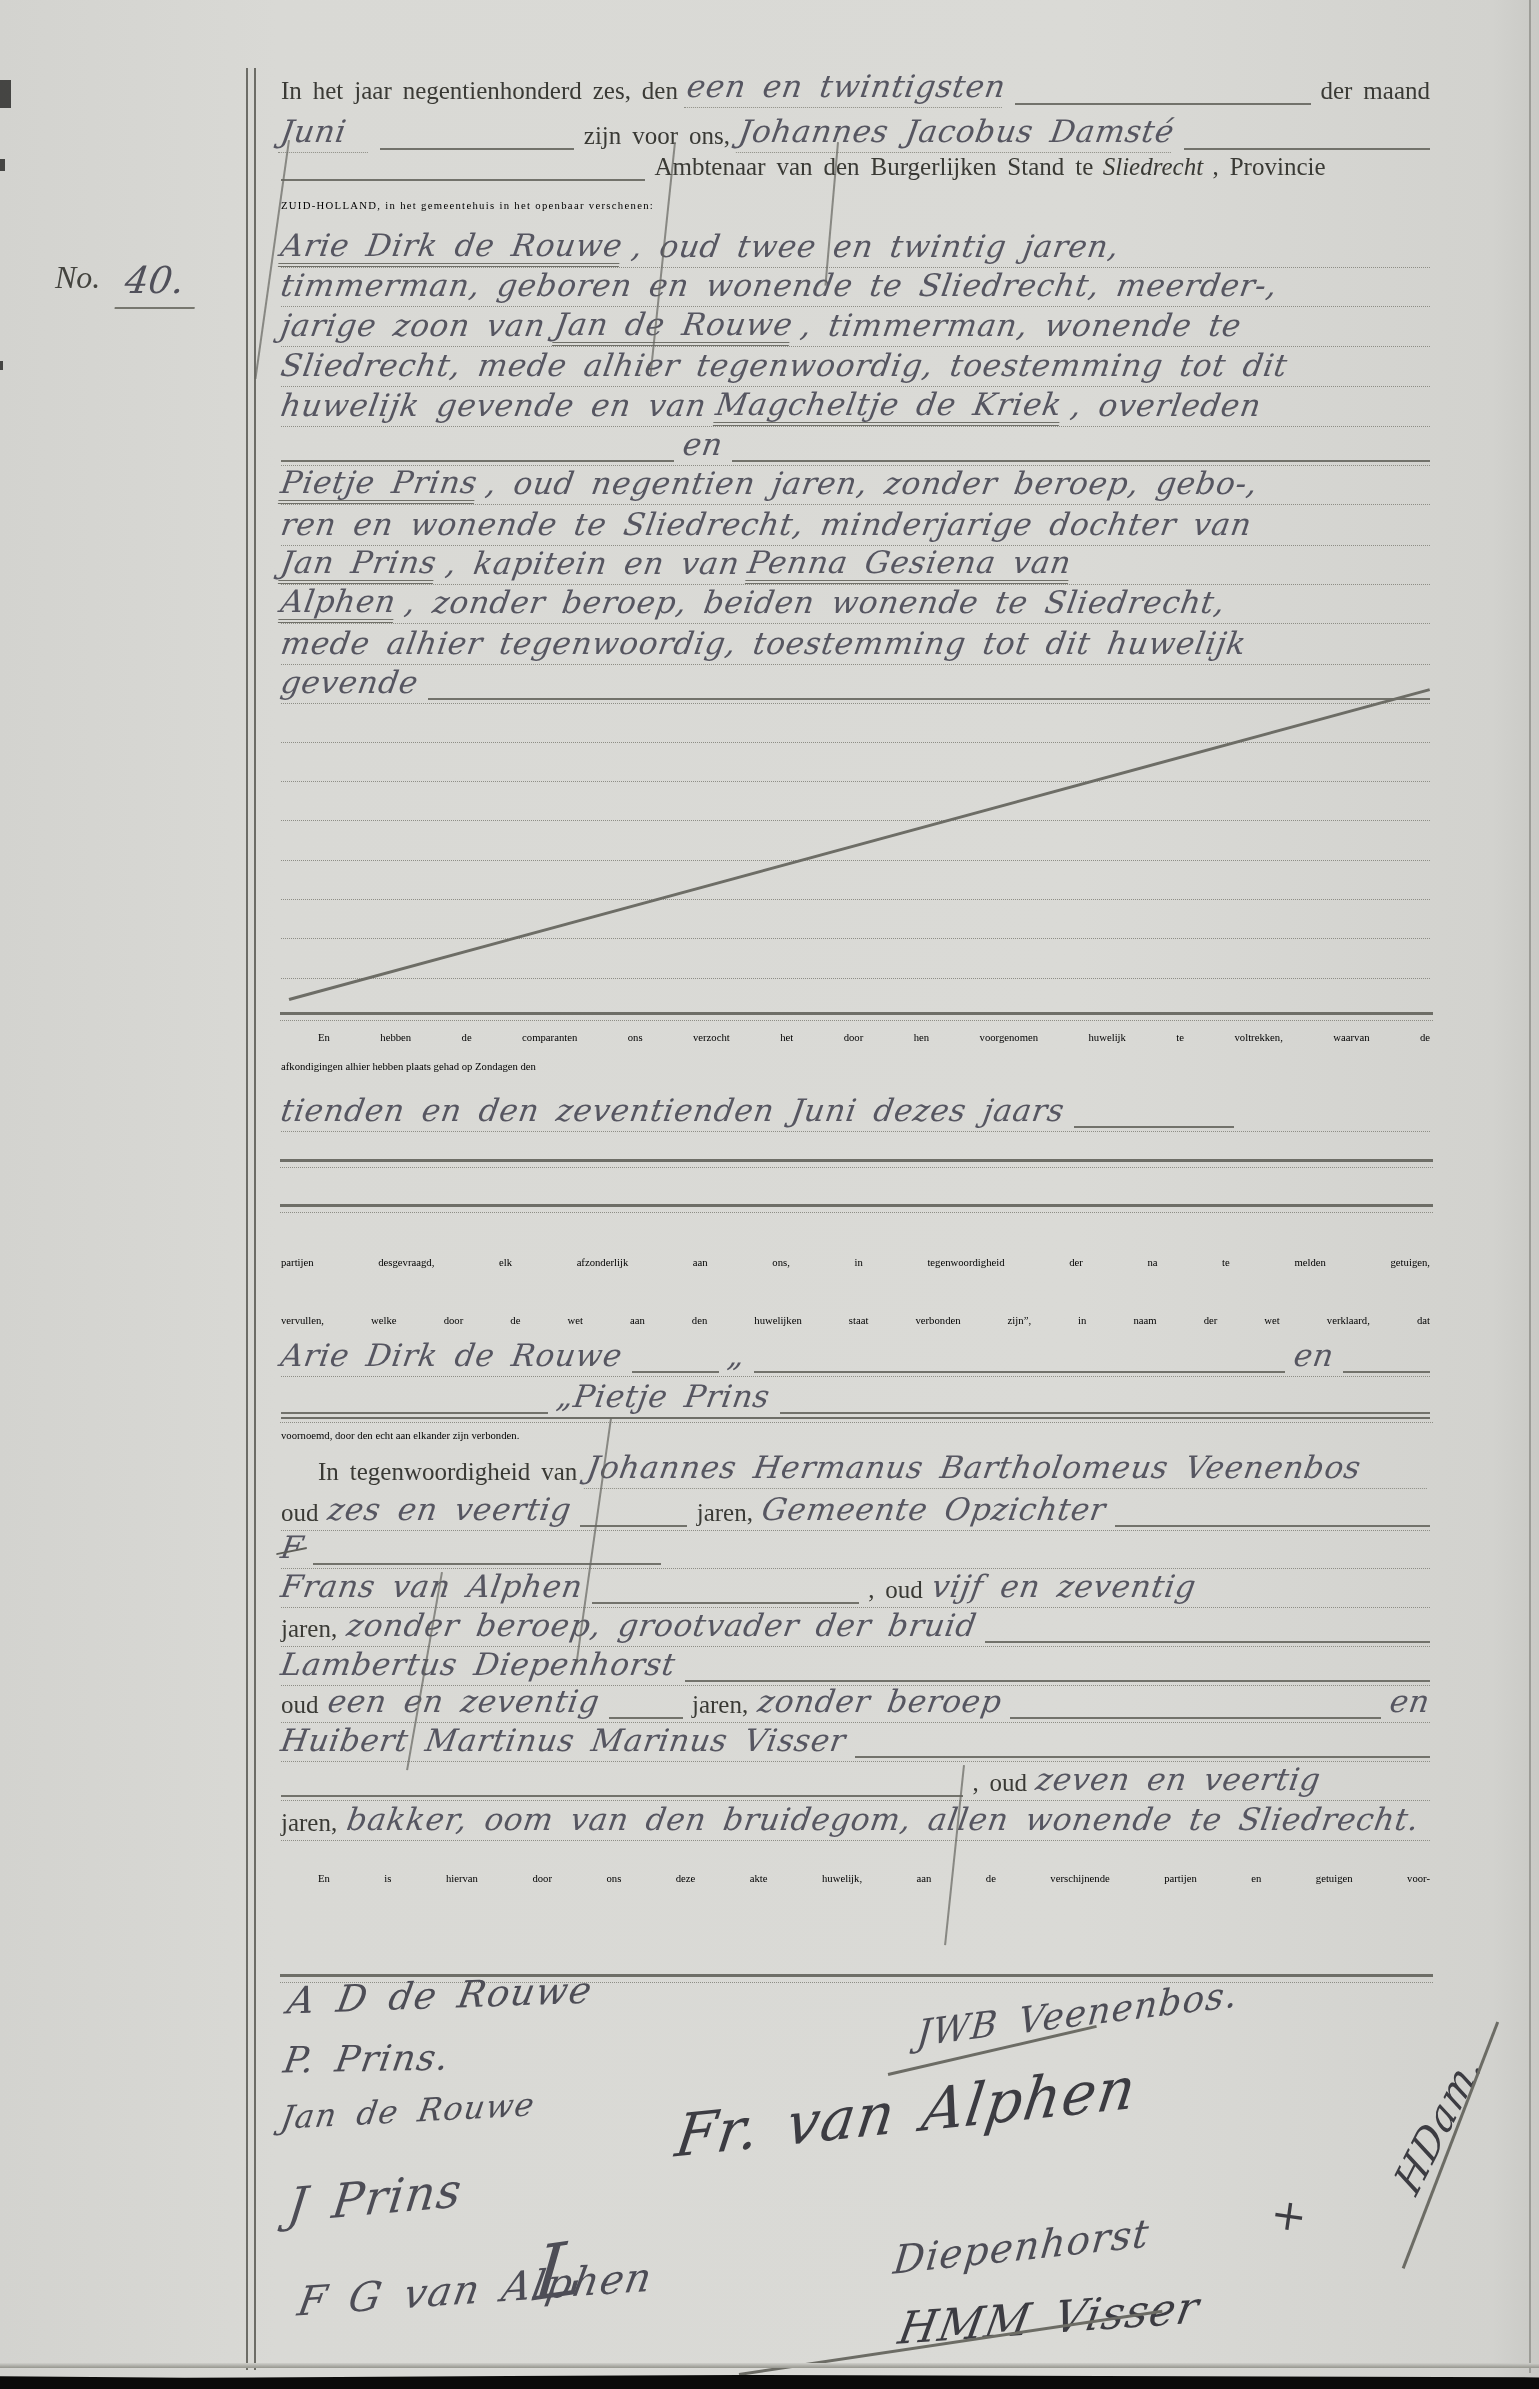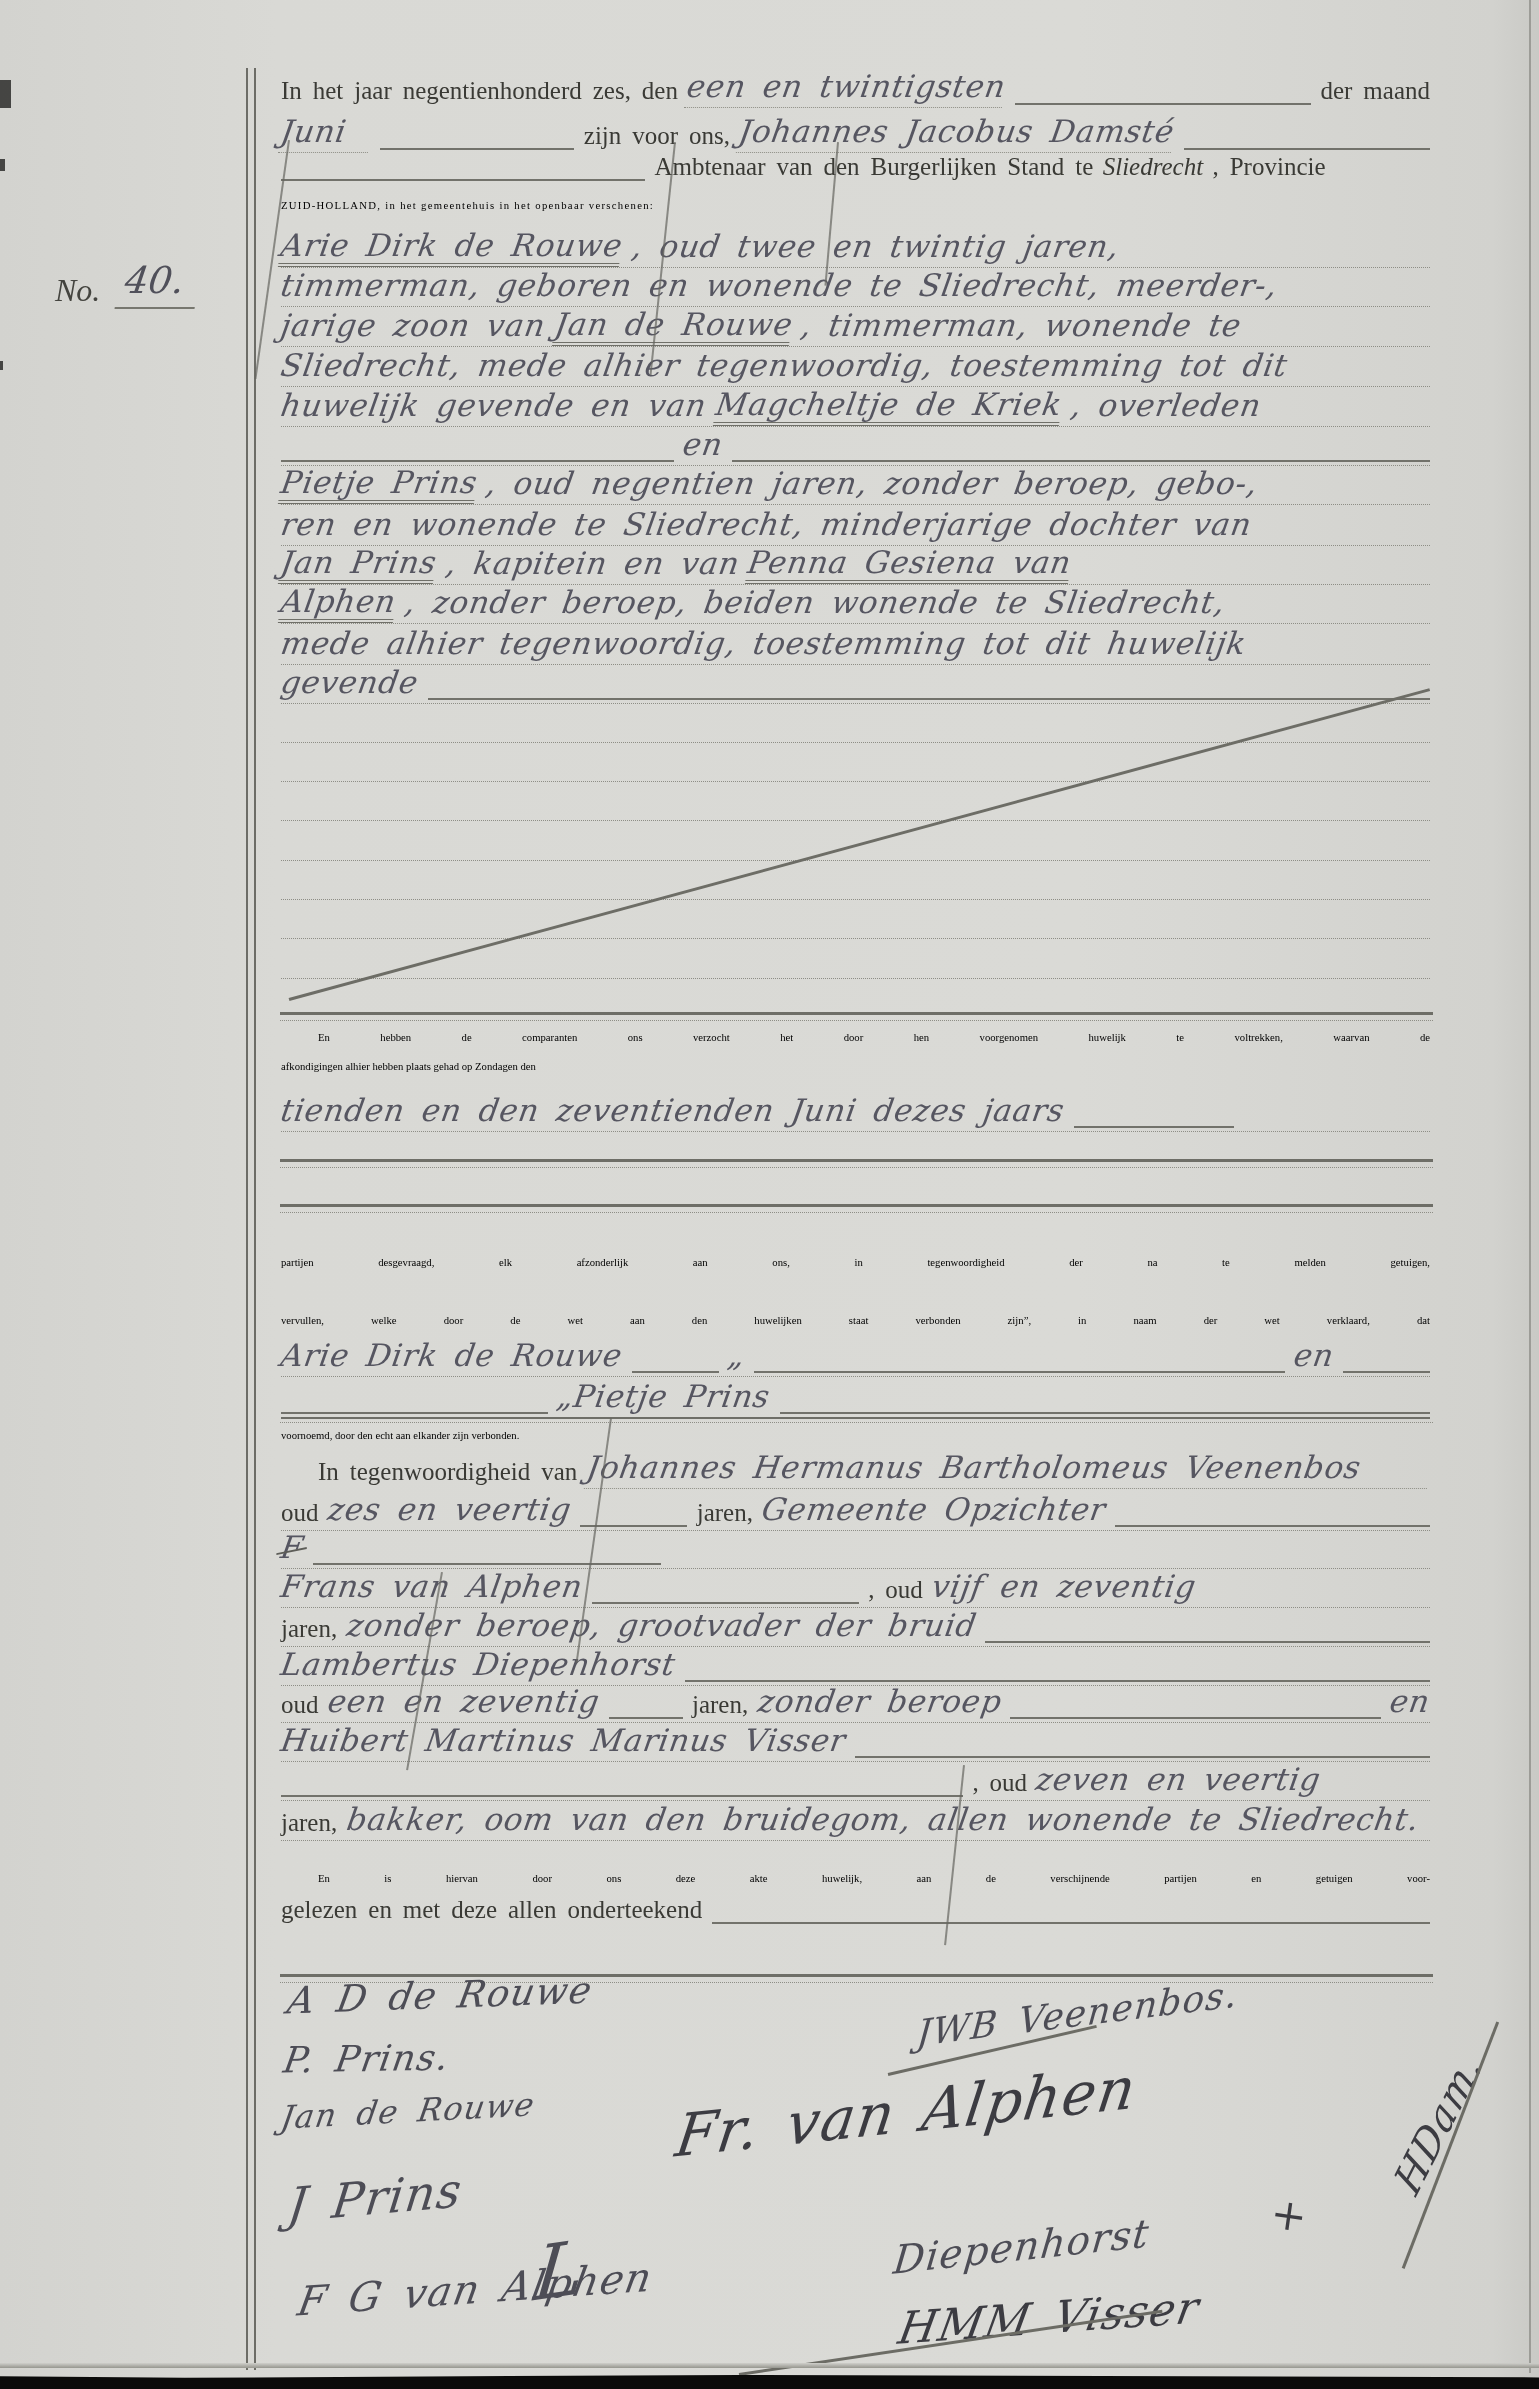--- a/index.html
+++ b/index.html
@@ -28,21 +28,21 @@
        letter-spacing:1.3px;word-spacing:8px;white-space:nowrap;}
   .crossed{position:relative;}
   .crossed::after{content:"";position:absolute;left:-4px;right:-4px;top:55%;height:2px;background:#5d5d58;transform:rotate(-12deg);}
   .vrule{position:absolute;left:246px;top:68px;height:2302px;width:6px;
          border-left:2px solid rgba(72,72,66,.75);border-right:2px solid rgba(72,72,66,.75);}
   .redge{position:absolute;left:1529px;top:0;width:2px;height:2373px;background:rgba(110,110,104,.5);}
   .pageedge{position:absolute;left:0;top:2363px;width:1539px;height:5.3px;background:linear-gradient(#cfcfca,#96968f);}
   .blackstrip{position:absolute;left:0;top:2369px;width:1539px;height:21px;background:#0b0b0a;
               clip-path:polygon(0 35%,12% 42%,48% 28%,100% 40%,100% 100%,0 100%);}
   .artifact{position:absolute;background:#22221f;opacity:.8;}
-  .margin-no{position:absolute;left:55px;top:259px;display:flex;align-items:flex-end;gap:17.4px;}
+  .margin-no{position:absolute;left:55px;top:259px;display:flex;align-items:flex-start;gap:17.4px;}
   .margin-no .lbl{font-family:"Liberation Serif","DejaVu Serif",serif;font-style:italic;font-size:32px;color:#44443f;}
   .margin-no .val{font-family:"DejaVu Serif",serif;font-style:italic;font-size:37px;color:#50505a;
                   border-bottom:2px solid #77776f;padding:0 14.7px 5.3px 6.7px;transform:skewX(-8deg);}
   .diag{position:absolute;left:289px;top:998px;width:1182px;height:2.7px;background:#6d6d66;
         transform:rotate(-15.2deg);transform-origin:left center;}
   .caps{letter-spacing:1.3px;}
 </style>
 </head>
 <body>
 
@@ -215,24 +215,20 @@
     <span class="fill" style="width:682px"></span>
     <span class="p">, oud</span>
     <span class="hw">zeven en veertig</span>
   </div>
   <div class="line ruled" style="top:1799px">
     <span class="p">jaren,</span>
     <span class="hw">bakker, oom van den bruidegom, allen wonende te Sliedrecht.</span>
   </div>
 
   <div class="par" style="top:1863px;text-indent:37px">En is hiervan door ons deze akte huwelijk, aan de verschijnende partijen en getuigen voor-</div>
-  <div class="line" style="top:1886px">
-    <span class="p">gelezen en met deze allen onderteekend</span>
-    <span class="fill sp"></span>
-  </div>
   <div class="hrule" style="top:1974px"></div>
 
   <div class="sig" style="left:288px;top:1974px;font-size:37px;transform:rotate(-2deg) skewX(-12deg)">A D de Rouwe</div>
   <div class="sig" style="left:284px;top:2038px;font-size:36px;transform:rotate(-1deg) skewX(-10deg)">P. Prins.</div>
   <div class="sig" style="left:281px;top:2092px;font-size:32px;transform:rotate(-3deg) skewX(-12deg)">Jan de Rouwe</div>
   <div class="sig" style="left:288px;top:2170px;font-size:47px;transform:rotate(-5deg) skewX(-12deg)">J Prins</div>
   <div class="sig" style="left:298px;top:2266px;font-size:40px;transform:rotate(-4deg) skewX(-14deg)">F G van Alphen</div>
 
   <div class="sig" style="left:916px;top:1993px;font-size:36px;transform:rotate(-7deg) skewX(-12deg)">JWB Veenenbos.</div>
   <div class="slash" style="left:888px;top:2073px;width:214px;transform:rotate(-13deg)"></div>

